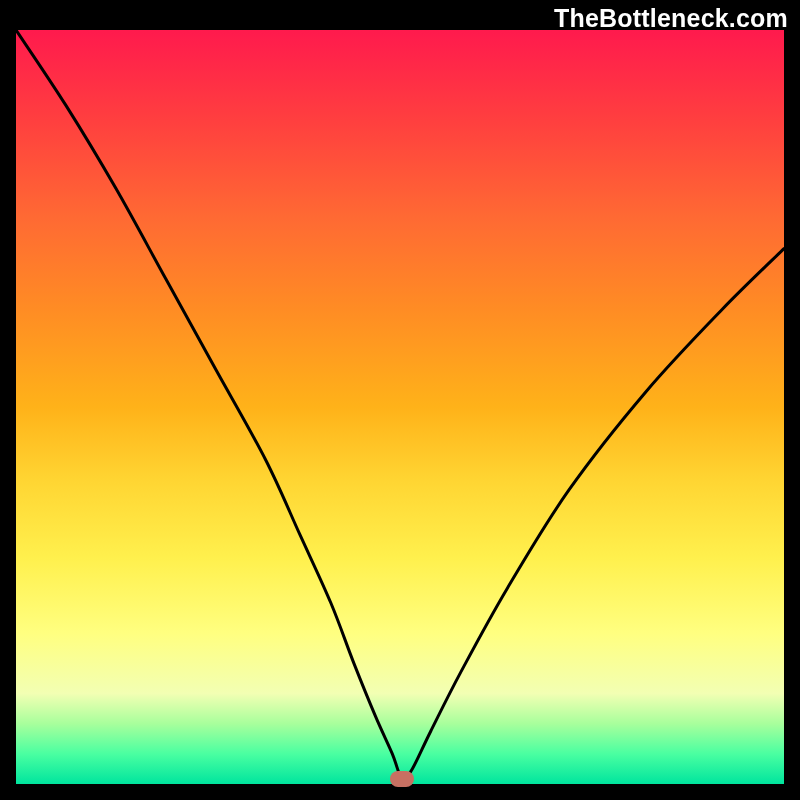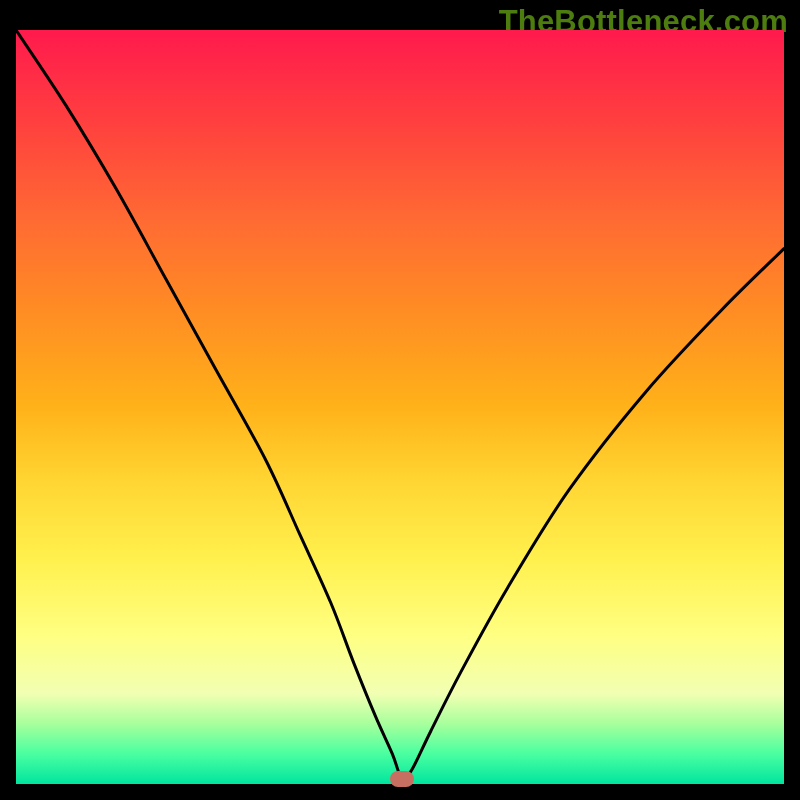--- a/index.html
+++ b/index.html
@@ -28,23 +28,23 @@
       #f2ffb3 88%,
       #a8ff9c 92%,
       #4affa1 96%,
       #00e59e 100%);
   }
   .watermark {
     position: absolute;
     top: 4px;
     right: 12px;
     font-family: Arial, Helvetica, sans-serif;
-    font-size: 31px;
+    font-size: 25px;
     font-weight: 700;
-    color: #4d7c0f;
+    color: #ffffff;
     letter-spacing: 0.2px;
   }
   .curve-svg {
     position: absolute;
     left: 0; top: 0;
     width: 100%; height: 100%;
   }
   .marker {
     position: absolute;
     width: 24px;

